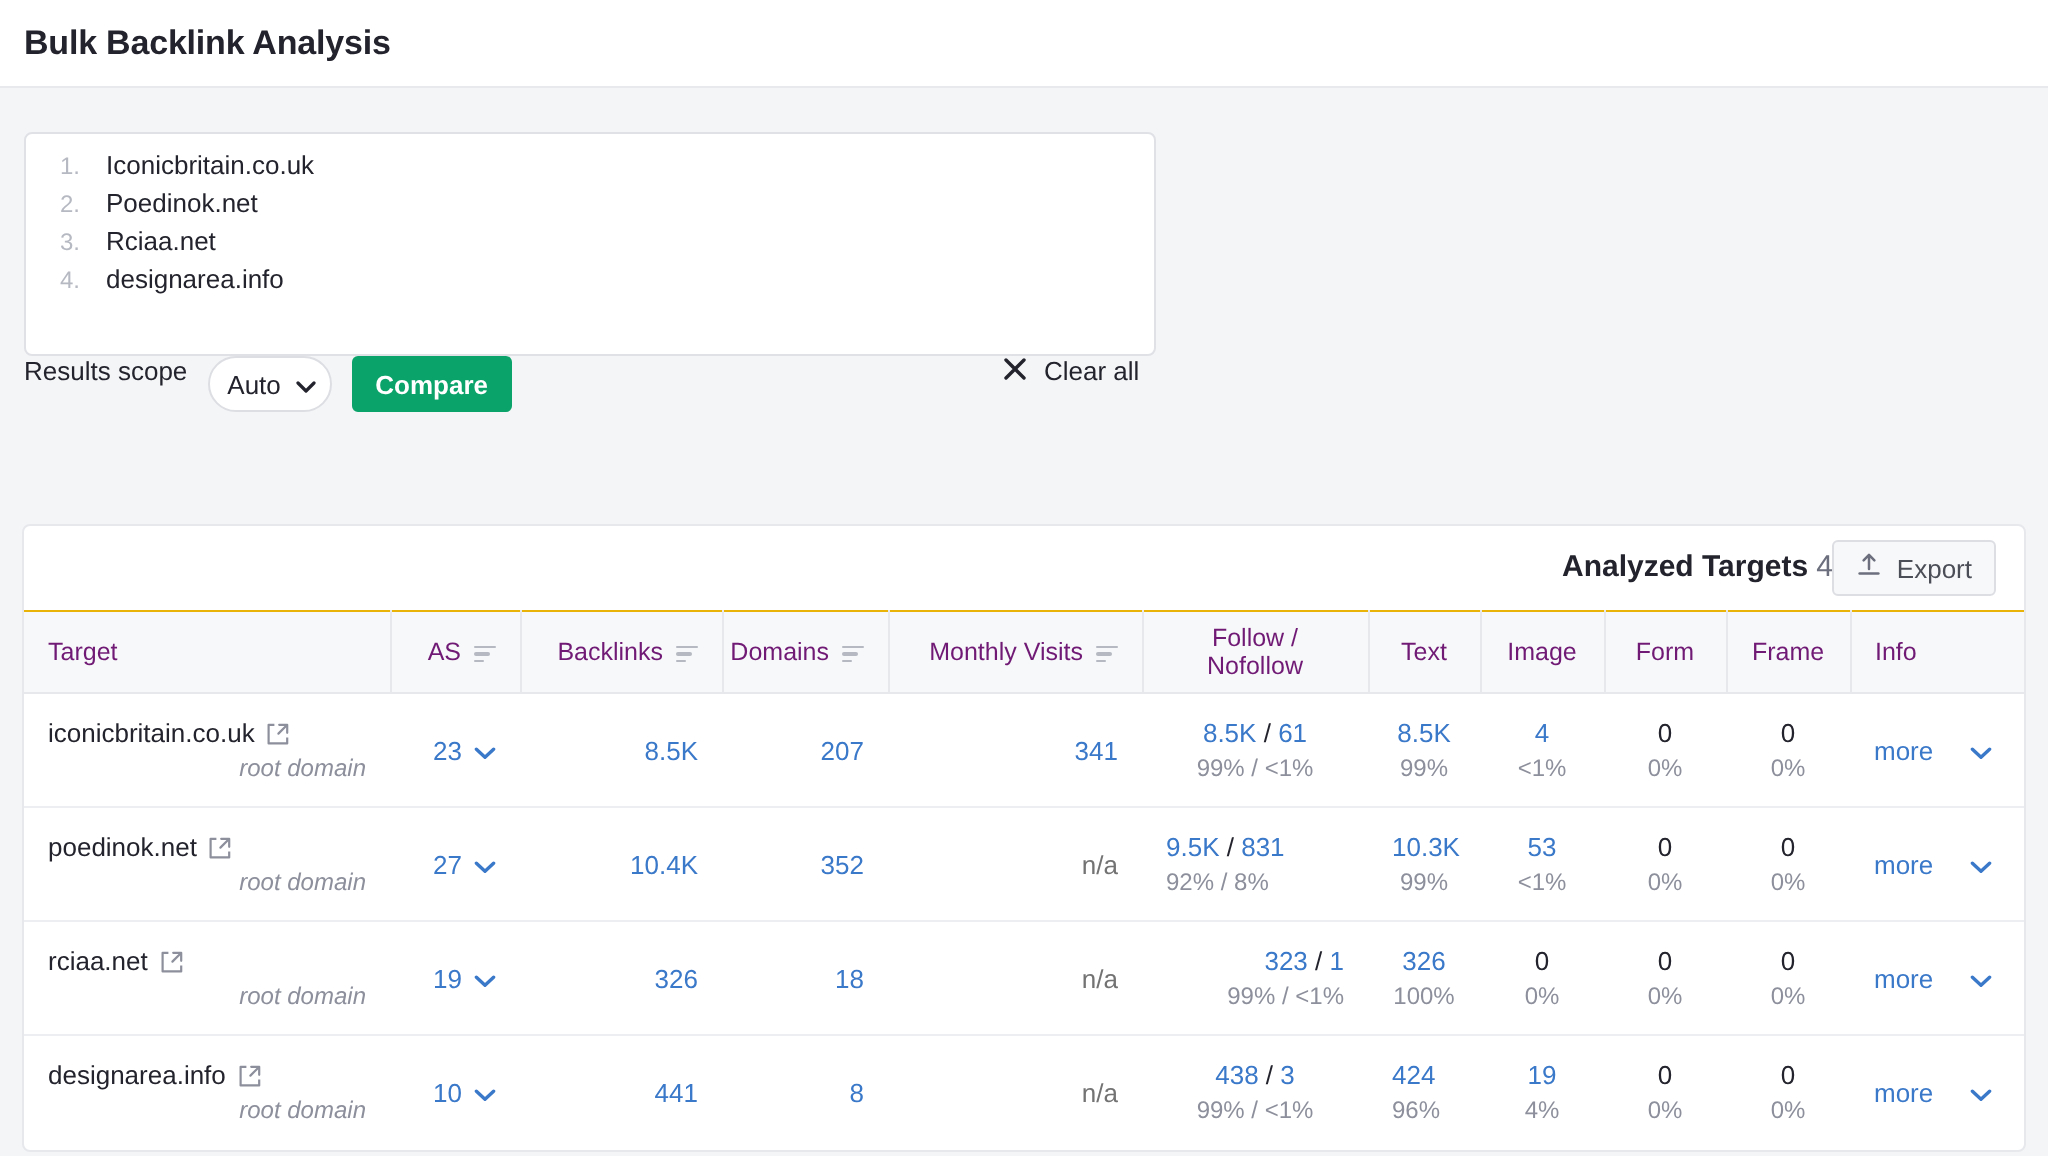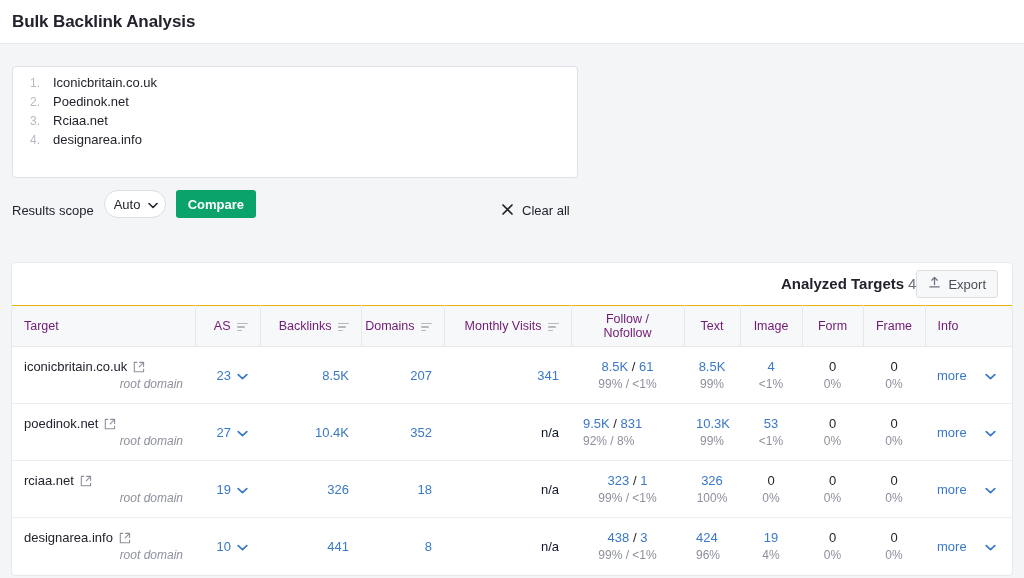--- a/index.html
+++ b/index.html
@@ -46,22 +46,22 @@
   }
   .url-line { display: flex; align-items: baseline; height: 19px; }
   .url-num {
     width: 32px; text-align: right; padding-right: 13px;
     font-size: 12px; color: #b6b9c2;
   }
   .url-val { font-size: 13px; color: #23232d; }
 
   
   .controls {
-    margin-top: 12px; height: 28px;
-    display: flex; align-items: flex-end;
+    height: 28px;
+    display: flex; align-items: flex-start;
     position: relative;
   }
   .ctrl-label { font-size: 13px; color: #23232d; margin-right: 10px; }
   .select-auto {
     height: 28px; min-width: 62px;
     background: #fff; border: 1px solid #dcdee3; border-radius: 14px;
     display: flex; align-items: center; justify-content: space-between;
     padding: 0 7px 0 9px; gap: 7px;
     font-size: 13px; color: #23232d; cursor: pointer;
   }
@@ -128,21 +128,21 @@
     vertical-align: middle;
     font-size: 13px; color: #23232d;
     text-align: right;
   }
   table.tbl tr:last-child td { border-bottom: none; }
   td.target-cell { text-align: left; padding-left: 18px; }
   .target-name { display: flex; align-items: center; gap: 6px; font-size: 13px; color: #23232d; }
   .target-sub { font-size: 12px; color: #8d909c; margin-top: 3px; font-style: italic; }
   .ext-ico { color: #8d909c; display: inline-flex; }
   .link { color: #3a78c9; }
-  .muted { color: #0f172a; }
+  .muted { color: #737373; }
   .cell-main { line-height: 15px; }
   .cell-sub { font-size: 12px; color: #8d909c; margin-top: 3px; line-height: 14px; }
   .as-cell { display: flex; align-items: center; justify-content: flex-end; gap: 6px; }
   .chev { display:inline-block; }
   .more-cell { display: flex; align-items: center; justify-content: flex-start; gap: 18px; color:#3a78c9; cursor:pointer; }
   .dark { color: #23232d; }
 </style>
 </head>
 <body>
 
@@ -436,21 +436,21 @@
               <div class="as-cell">
                 <span class="link">19</span>
                 <span class="chev"><svg width="11" height="7" viewBox="0 0 11 7">
                     <path d="M1.2 1.6 L5.5 5.6 L9.8 1.6" stroke="#3a78c9" stroke-width="1.7" fill="none" stroke-linecap="round" stroke-linejoin="round"></path>
                   </svg></span>
               </div>
             </td>
             <td><span class="link">326</span></td>
             <td><span class="link">18</span></td>
             <td><span class="muted">n/a</span></td>
-            <td style="text-align:center">
+            <td style="">
               <div class="cell-main"><span class="link">323</span><span class="dark"> / </span><span class="link">1</span></div>
               <div class="cell-sub">99% / &lt;1%</div>
             </td>
             <td style="text-align:center">
               <div class="cell-main link">326</div>
               <div class="cell-sub">100%</div>
             </td>
             <td style="text-align:center">
               <div class="cell-main dark">0</div>
               <div class="cell-sub">0%</div>

